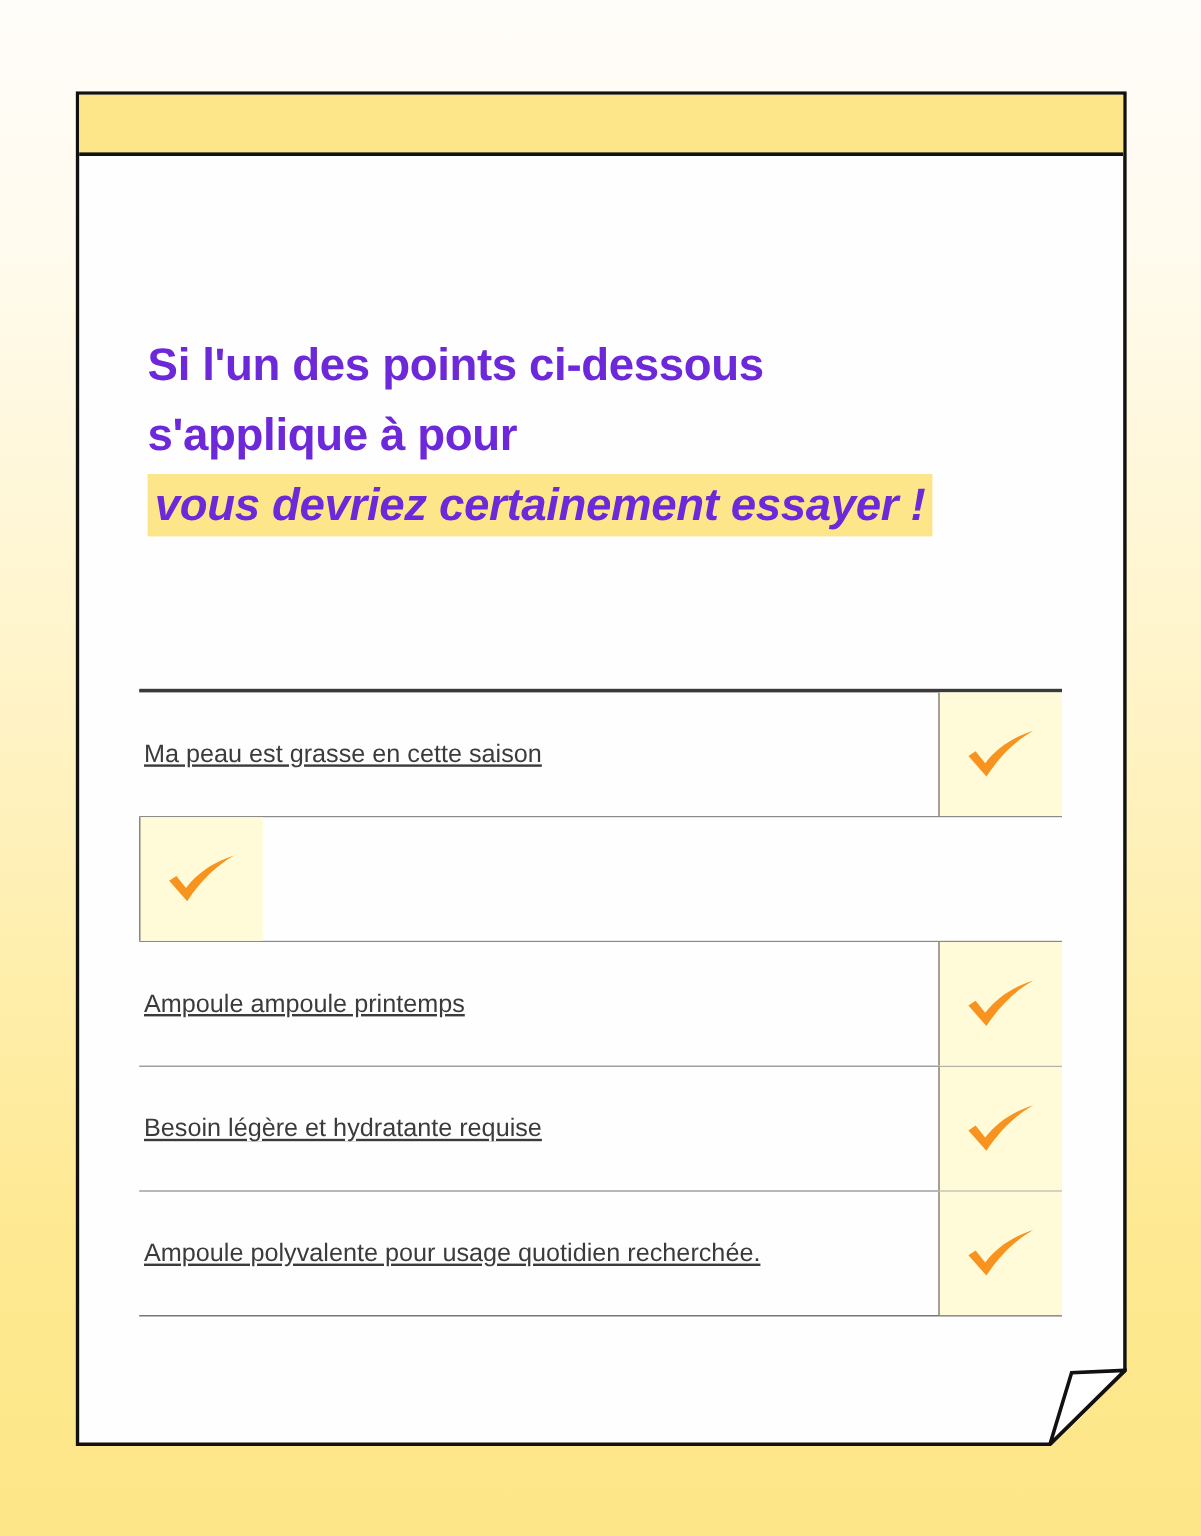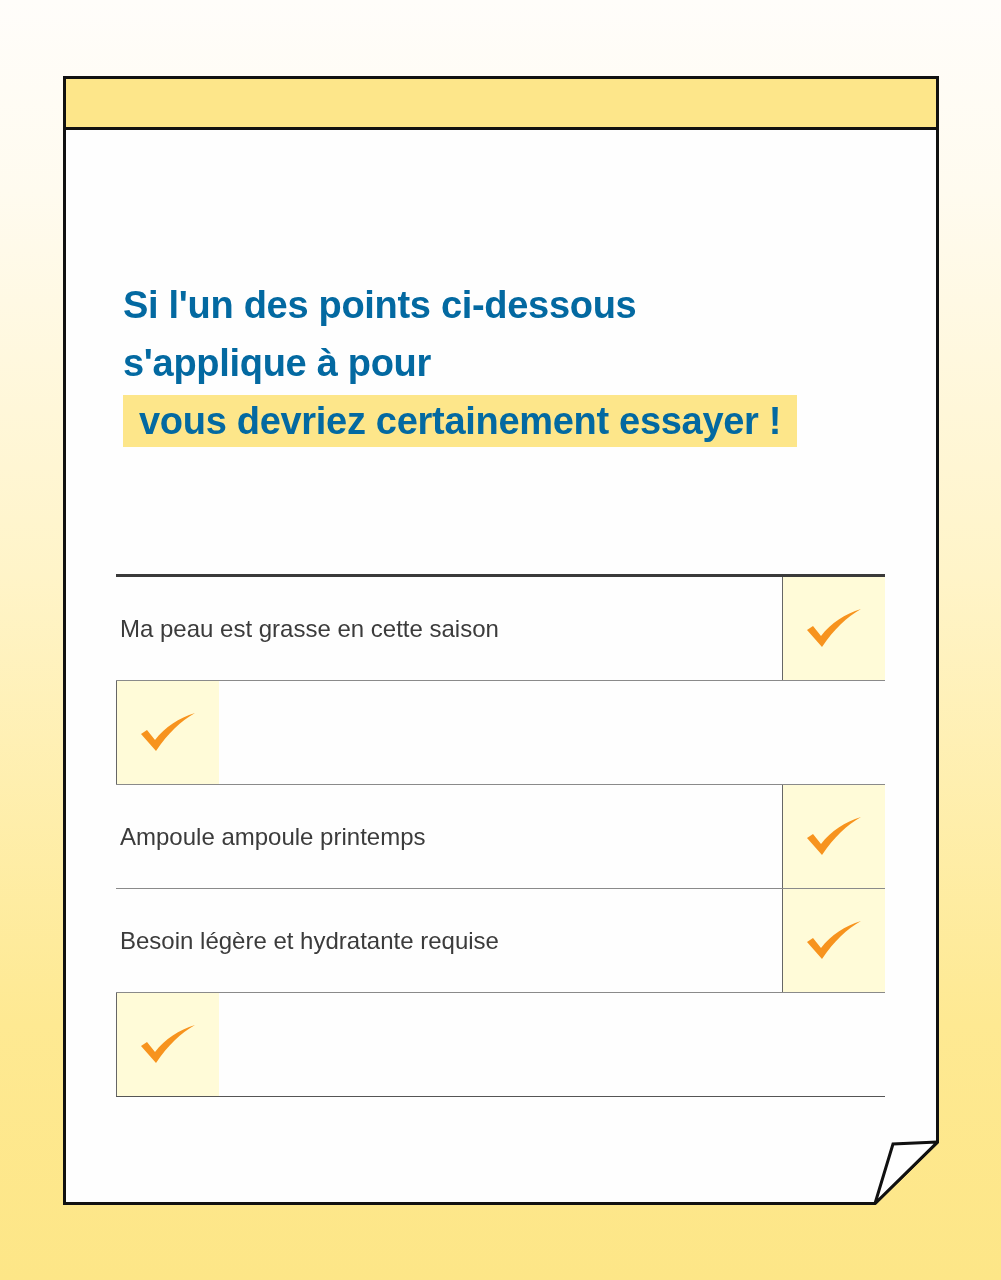--- a/index.html
+++ b/index.html
@@ -11,39 +11,39 @@
     .card {
       position: absolute; left: 63px; top: 76px; width: 876px; height: 1129px;
     }
     .card-svg { position: absolute; left: 0; top: 0; }
     .header-strip {
       position: absolute; left: 3px; top: 3px; width: 870px; height: 48px;
       background: #fde68a; border-bottom: 3px solid #111;
     }
     .headline {
       position: absolute; left: 60px; top: 200px; width: 760px;
-      color: #0369a1; font-weight: bold; font-size: 38px; line-height: 58px;
+      color: #6d28d9; font-weight: bold; font-size: 38px; line-height: 58px;
       letter-spacing: -0.3px;
     }
     .headline .line { display: block; }
     .headline .hl {
-      display: inline-block; background: #fde68a; padding: 0 16px; line-height: 52px;
+      display: inline-block; background: #fde68a; padding: 0 6px; line-height: 52px; font-style: italic;
     }
     .checklist {
       position: absolute; left: 53px; top: 498px; width: 769px;
       border-top: 3px solid #3a3a3a;
     }
     .row {
       position: relative; display: flex; height: 103px;
       border-bottom: 1.5px solid #8a8a8a;
     }
     .row:last-child { border-bottom: 1.5px solid #555; }
     .row-text {
       flex: 1; display: flex; align-items: center; padding-left: 4px;
-      color: #3b3b3b; font-size: 24px;
+      color: #3b3b3b; font-size: 21px; text-decoration: underline;
     }
     .row-check {
       width: 102px; border-left: 1.5px solid #666; background: #fffbd8;
       display: flex; align-items: center; justify-content: center;
     }
   </style>
 </head>
 <body>
 
 <div class="card">
@@ -86,20 +86,21 @@
     </div>
     <div class="row">
       <div class="row-text">Besoin légère et hydratante requise</div>
       <div class="row-check">
         <svg width="58" height="42" viewBox="0 0 58 42">
           <path d="M2 22 L8 18 L16 28 C26 15 40 6 56 1 C42 9 29 21 17 39 Z" fill="#f7931e"></path>
         </svg>
       </div>
     </div>
     <div class="row">
+      <div class="row-text">Ampoule polyvalente pour usage quotidien recherchée.</div>
       <div class="row-check">
         <svg width="58" height="42" viewBox="0 0 58 42">
           <path d="M2 22 L8 18 L16 28 C26 15 40 6 56 1 C42 9 29 21 17 39 Z" fill="#f7931e"></path>
         </svg>
       </div>
     </div>
   </div>
 </div>
 
 </body></html>

